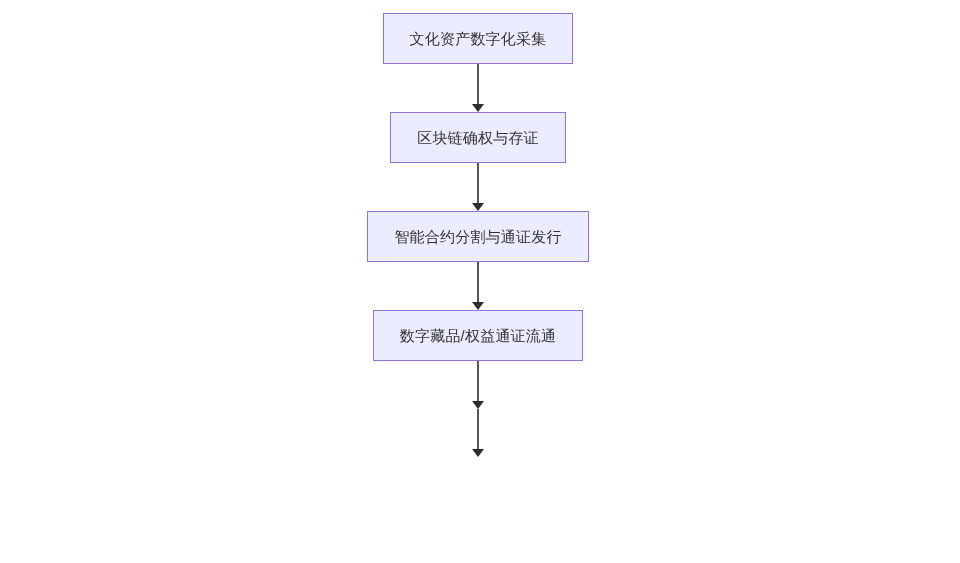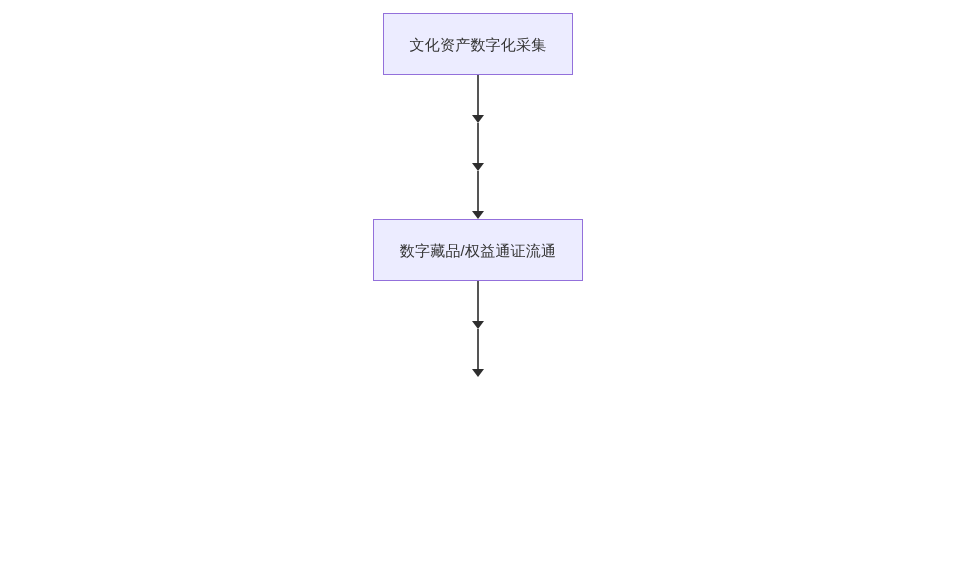--- a/index.html
+++ b/index.html
@@ -32,21 +32,21 @@
     position: absolute;
     top: 13px;
     left: 0;
     width: 960px;
     display: flex;
     flex-direction: column;
     align-items: center;
     transform: translateX(-2px);
   }
   .node {
-    height: 62px;
+    height: 51px;
     padding: 0 26px;
     display: flex;
     align-items: center;
     justify-content: center;
     background: var(--node_fill);
     border: 1px solid var(--node_border);
     border-radius: 0;
   }
   .node-label {
     font-size: 15px;
@@ -84,26 +84,32 @@
 
     <div class="node">
       <span class="node-label">文化资产数字化采集</span>
     </div>
 
     <div class="arrow">
       <div class="arrow-line"></div>
       <div class="arrow-head"></div>
     </div>
 
+    <div class="node">
+      <span class="node-label">区块链确权与存证</span>
+    </div>
 
     <div class="arrow">
       <div class="arrow-line"></div>
       <div class="arrow-head"></div>
     </div>
 
+    <div class="node">
+      <span class="node-label">智能合约分割与通证发行</span>
+    </div>
 
     <div class="arrow">
       <div class="arrow-line"></div>
       <div class="arrow-head"></div>
     </div>
 
     <div class="node">
       <span class="node-label">数字藏品/权益通证流通</span>
     </div>
 

